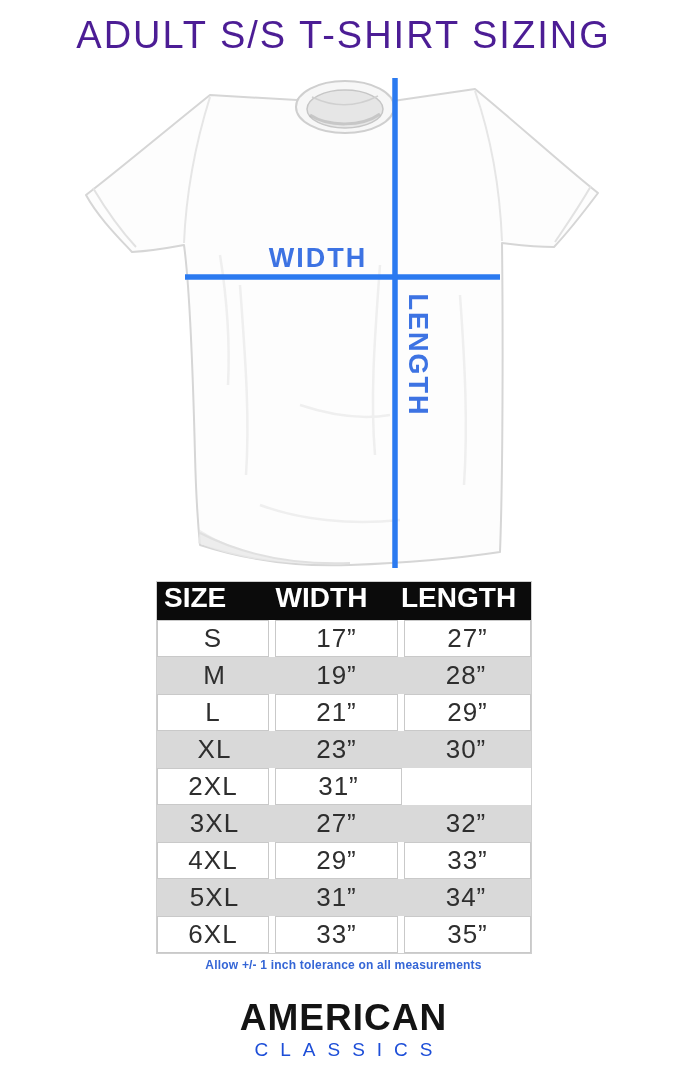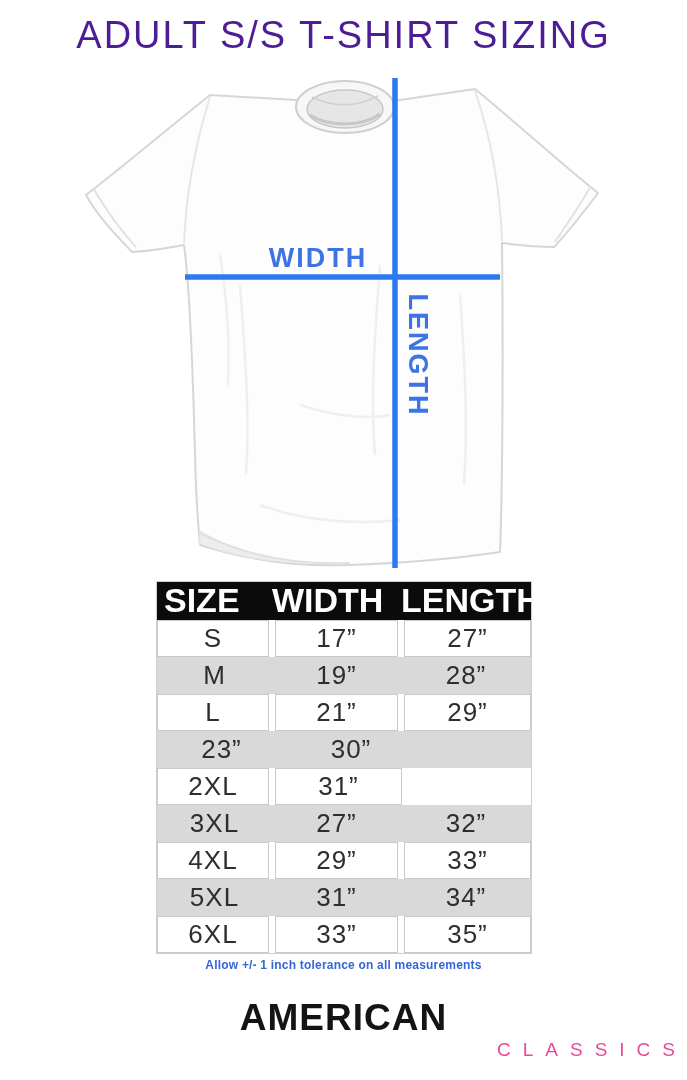--- a/index.html
+++ b/index.html
@@ -13,21 +13,21 @@
     font-size:38px;font-weight:300;letter-spacing:2px;color:#4c1d95;white-space:nowrap;
   }
   
   #shirt-wrap{position:absolute;left:60px;top:75px;width:565px;height:505px;}
   
   #size-table{
     position:absolute;left:156px;top:581px;width:376px;
     border:1px solid #cfcfcf;box-sizing:border-box;background:#fff;
   }
   .thead{display:flex;height:38px;background:var(--header-bg);color:#ffffff;
-         font-weight:bold;font-size:34px;align-items:flex-end;}
+         font-weight:bold;font-size:28px;align-items:flex-start;}
   .thead .hc{box-sizing:border-box;}
   .thead .h0{width:115px;padding-left:7px;}
   .thead .h1{width:129px;text-align:center;padding-right:30px;}
   .thead .h2{width:130px;text-align:center;padding-right:24px;}
   .trow{display:flex;height:37px;}
   .trow.gray{background:var(--alt-row-bg);}
   .tcell{box-sizing:border-box;height:100%;}
   .tcell.c0{width:115px;}.tcell.c1{width:129px;}.tcell.c2{width:130px;}
   .cellbox{height:100%;display:flex;align-items:center;justify-content:center;
            font-size:26px;font-weight:300;letter-spacing:1px;color:#2e2e2e;box-sizing:border-box;}
@@ -36,21 +36,21 @@
   .white .c1 .cellbox{margin:0 3px;}
   .white .c2 .cellbox{margin-left:3px;}
   
   .tolerance-note{
     position:absolute;top:958px;left:0;width:687px;text-align:center;
     font-size:12px;font-weight:bold;color:#3566d6;letter-spacing:0.2px;
   }
   .brand{position:absolute;top:999px;left:0;width:687px;text-align:center;color:#141414;}
   .brand-line1{font-size:37px;font-weight:800;letter-spacing:1px;line-height:1.0;}
   .brand-line2{font-size:19px;font-weight:400;letter-spacing:12px;text-indent:12px;
-               margin-top:3px;color:#ec4899;text-align:right;}
+               margin-top:3px;color:#1d4ed8;}
   svg text{font-family:"Liberation Sans",sans-serif;}
 </style>
 </head>
 <body>
 
 <div id="stage" style="--header-bg: #0b0b0b; --alt-row-bg: #d9d9d9;">
 
   <div class="page-title">ADULT S/S T-SHIRT SIZING</div>
 
   <div id="shirt-wrap">
@@ -137,20 +137,23 @@
             <div class="cellbox">L</div>
           </div>
           <div class="tcell c1">
             <div class="cellbox">21”</div>
           </div>
           <div class="tcell c2">
             <div class="cellbox">29”</div>
           </div>
         </div>
         <div class="trow gray">
+          <div class="tcell c0">
+            <div class="cellbox">XL</div>
+          </div>
           <div class="tcell c1">
             <div class="cellbox">23”</div>
           </div>
           <div class="tcell c2">
             <div class="cellbox">30”</div>
           </div>
         </div>
         <div class="trow white">
           <div class="tcell c0">
             <div class="cellbox">2XL</div>

